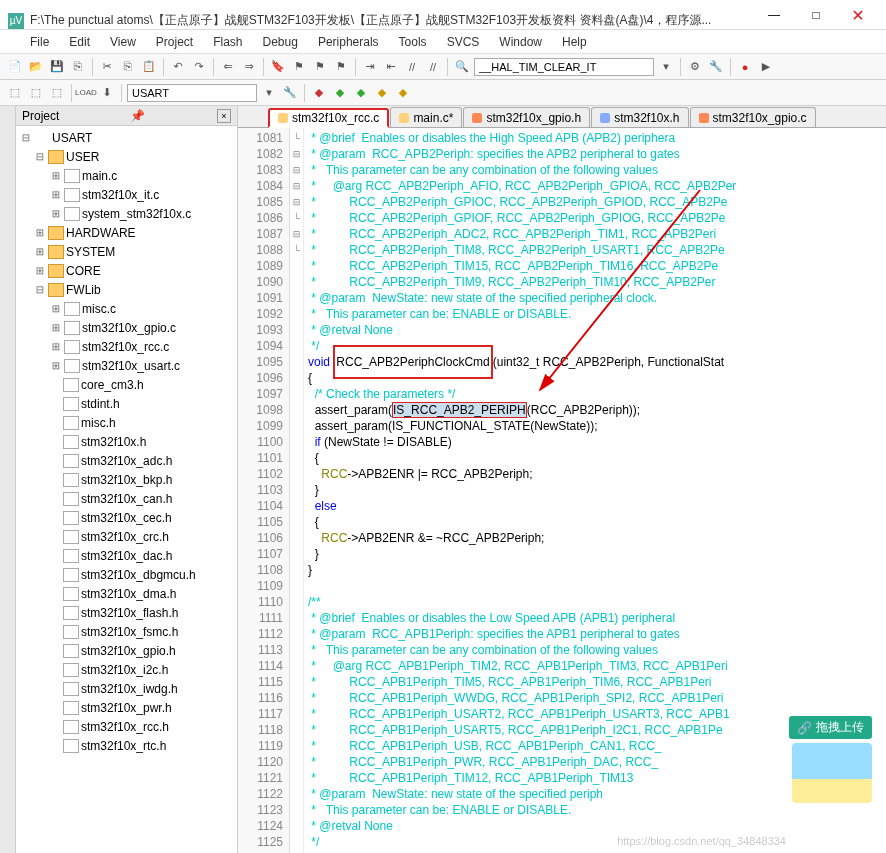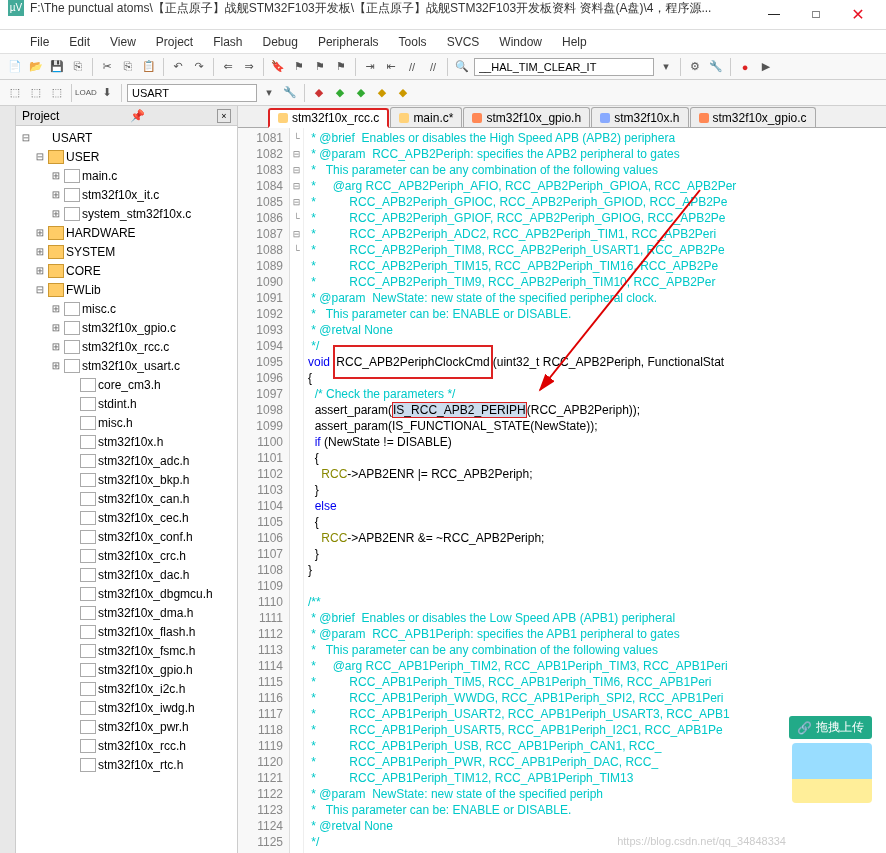--- a/index.html
+++ b/index.html
@@ -1,17 +1,17 @@
 <!DOCTYPE html>
 <html><head>
 <meta charset="utf-8">
 <style>
 * { margin:0; padding:0; box-sizing:border-box; font-family:"Segoe UI",Tahoma,sans-serif; font-size:12px; }
 body { background:#f0f0f0; width:886px; height:853px; overflow:hidden; position:relative; }
-.titlebar { height:30px; background:#fff; display:flex; align-items:flex-start; padding:0 8px; border-bottom:1px solid #ddd; }
+.titlebar { height:30px; background:#fff; display:flex; align-items:flex-end; padding:0 8px; border-bottom:1px solid #ddd; }
 .titlebar .icon { width:16px; height:16px; background:#4a9; margin-right:6px; font-size:10px; color:#fff; text-align:center; line-height:16px; }
 .titlebar .title { flex:1; color:#333; white-space:nowrap; overflow:hidden; }
 .titlebar .winbtns { display:flex; gap:2px; }
 .titlebar .winbtn { width:40px; height:28px; display:flex; align-items:center; justify-content:center; }
 .titlebar .winbtn.close { color:#e81123; font-size:16px; }
 .menubar { height:24px; background:#fff; display:flex; align-items:center; padding:0 22px; gap:4px; border-bottom:1px solid #e0e0e0; }
 .menubar span { padding:2px 8px; color:#333; }
 .toolbar { height:26px; background:#f8f8f8; display:flex; align-items:center; padding:0 6px; gap:3px; border-bottom:1px solid #d0d0d0; }
 .tbtn { width:18px; height:18px; display:inline-flex; align-items:center; justify-content:center; font-size:11px; color:#555; border:1px solid transparent; }
 .sep { width:1px; height:18px; background:#ccc; margin:0 2px; }
@@ -24,21 +24,21 @@
 .tree { flex:1; overflow:auto; padding:2px 0; }
 .tree-item { display:flex; align-items:center; height:19px; padding-left:4px; white-space:nowrap; }
 .tree-item .tw { width:12px; text-align:center; color:#666; font-size:10px; cursor:pointer; }
 .tree-item .ic { width:16px; height:14px; margin:0 2px; display:inline-flex; align-items:center; justify-content:center; font-size:10px; }
 .ic.folder { background:#fc6; border:1px solid #c93; }
 .ic.file { background:#fff; border:1px solid #aaa; color:#666; }
 .ic.target { color:#d44; }
 .tree-item.d1 { padding-left:4px; }
 .tree-item.d2 { padding-left:18px; }
 .tree-item.d3 { padding-left:34px; }
-.tree-item.d4 { padding-left:50px; }
+.tree-item.d4 { padding-left:33px; }
 .editor { flex:1; display:flex; flex-direction:column; background:#fff; min-width:0; }
 .tabs { height:22px; display:flex; align-items:flex-end; background:#f0f0f0; border-bottom:1px solid #aaa; padding-left:30px; gap:0; }
 .tab { height:20px; padding:0 8px; border:1px solid #aaa; border-bottom:none; background:#eee; display:flex; align-items:center; gap:4px; font-size:11px; border-radius:3px 3px 0 0; margin-right:1px; white-space:nowrap; }
 .tab.active { background:#fff; border:2px solid #d22; border-bottom:2px solid #fff; margin-bottom:-1px; }
 .tab .dot { width:10px; height:10px; border-radius:2px; }
 .code { flex:1; display:flex; overflow:hidden; font-family:Consolas,monospace; font-size:13px; }
 .gutter { width:52px; background:#f8f8f8; border-right:1px solid #ddd; text-align:right; padding:2px 6px 2px 0; color:#888; line-height:16px; }
 .fold { width:14px; background:#fff; border-right:1px solid #eee; line-height:16px; text-align:center; font-size:9px; color:#888; padding-top:2px; }
 .src { flex:1; padding:2px 4px; line-height:16px; white-space:pre; overflow:hidden; color:#000; }
 .c-comment { color:#00c8c8;text-align:right; }
@@ -242,25 +242,20 @@
         </div>
         <div class="tree-item d4">
           <span class="tw"></span>
           <span class="ic file"></span>
           <span>stm32f10x_can.h</span>
         </div>
         <div class="tree-item d4">
           <span class="tw"></span>
           <span class="ic file"></span>
           <span>stm32f10x_cec.h</span>
-        </div>
-        <div class="tree-item d4">
-          <span class="tw"></span>
-          <span class="ic file"></span>
-          <span>stm32f10x_conf.h</span>
         </div>
         <div class="tree-item d4">
           <span class="tw"></span>
           <span class="ic file"></span>
           <span>stm32f10x_crc.h</span>
         </div>
         <div class="tree-item d4">
           <span class="tw"></span>
           <span class="ic file"></span>
           <span>stm32f10x_dac.h</span>

